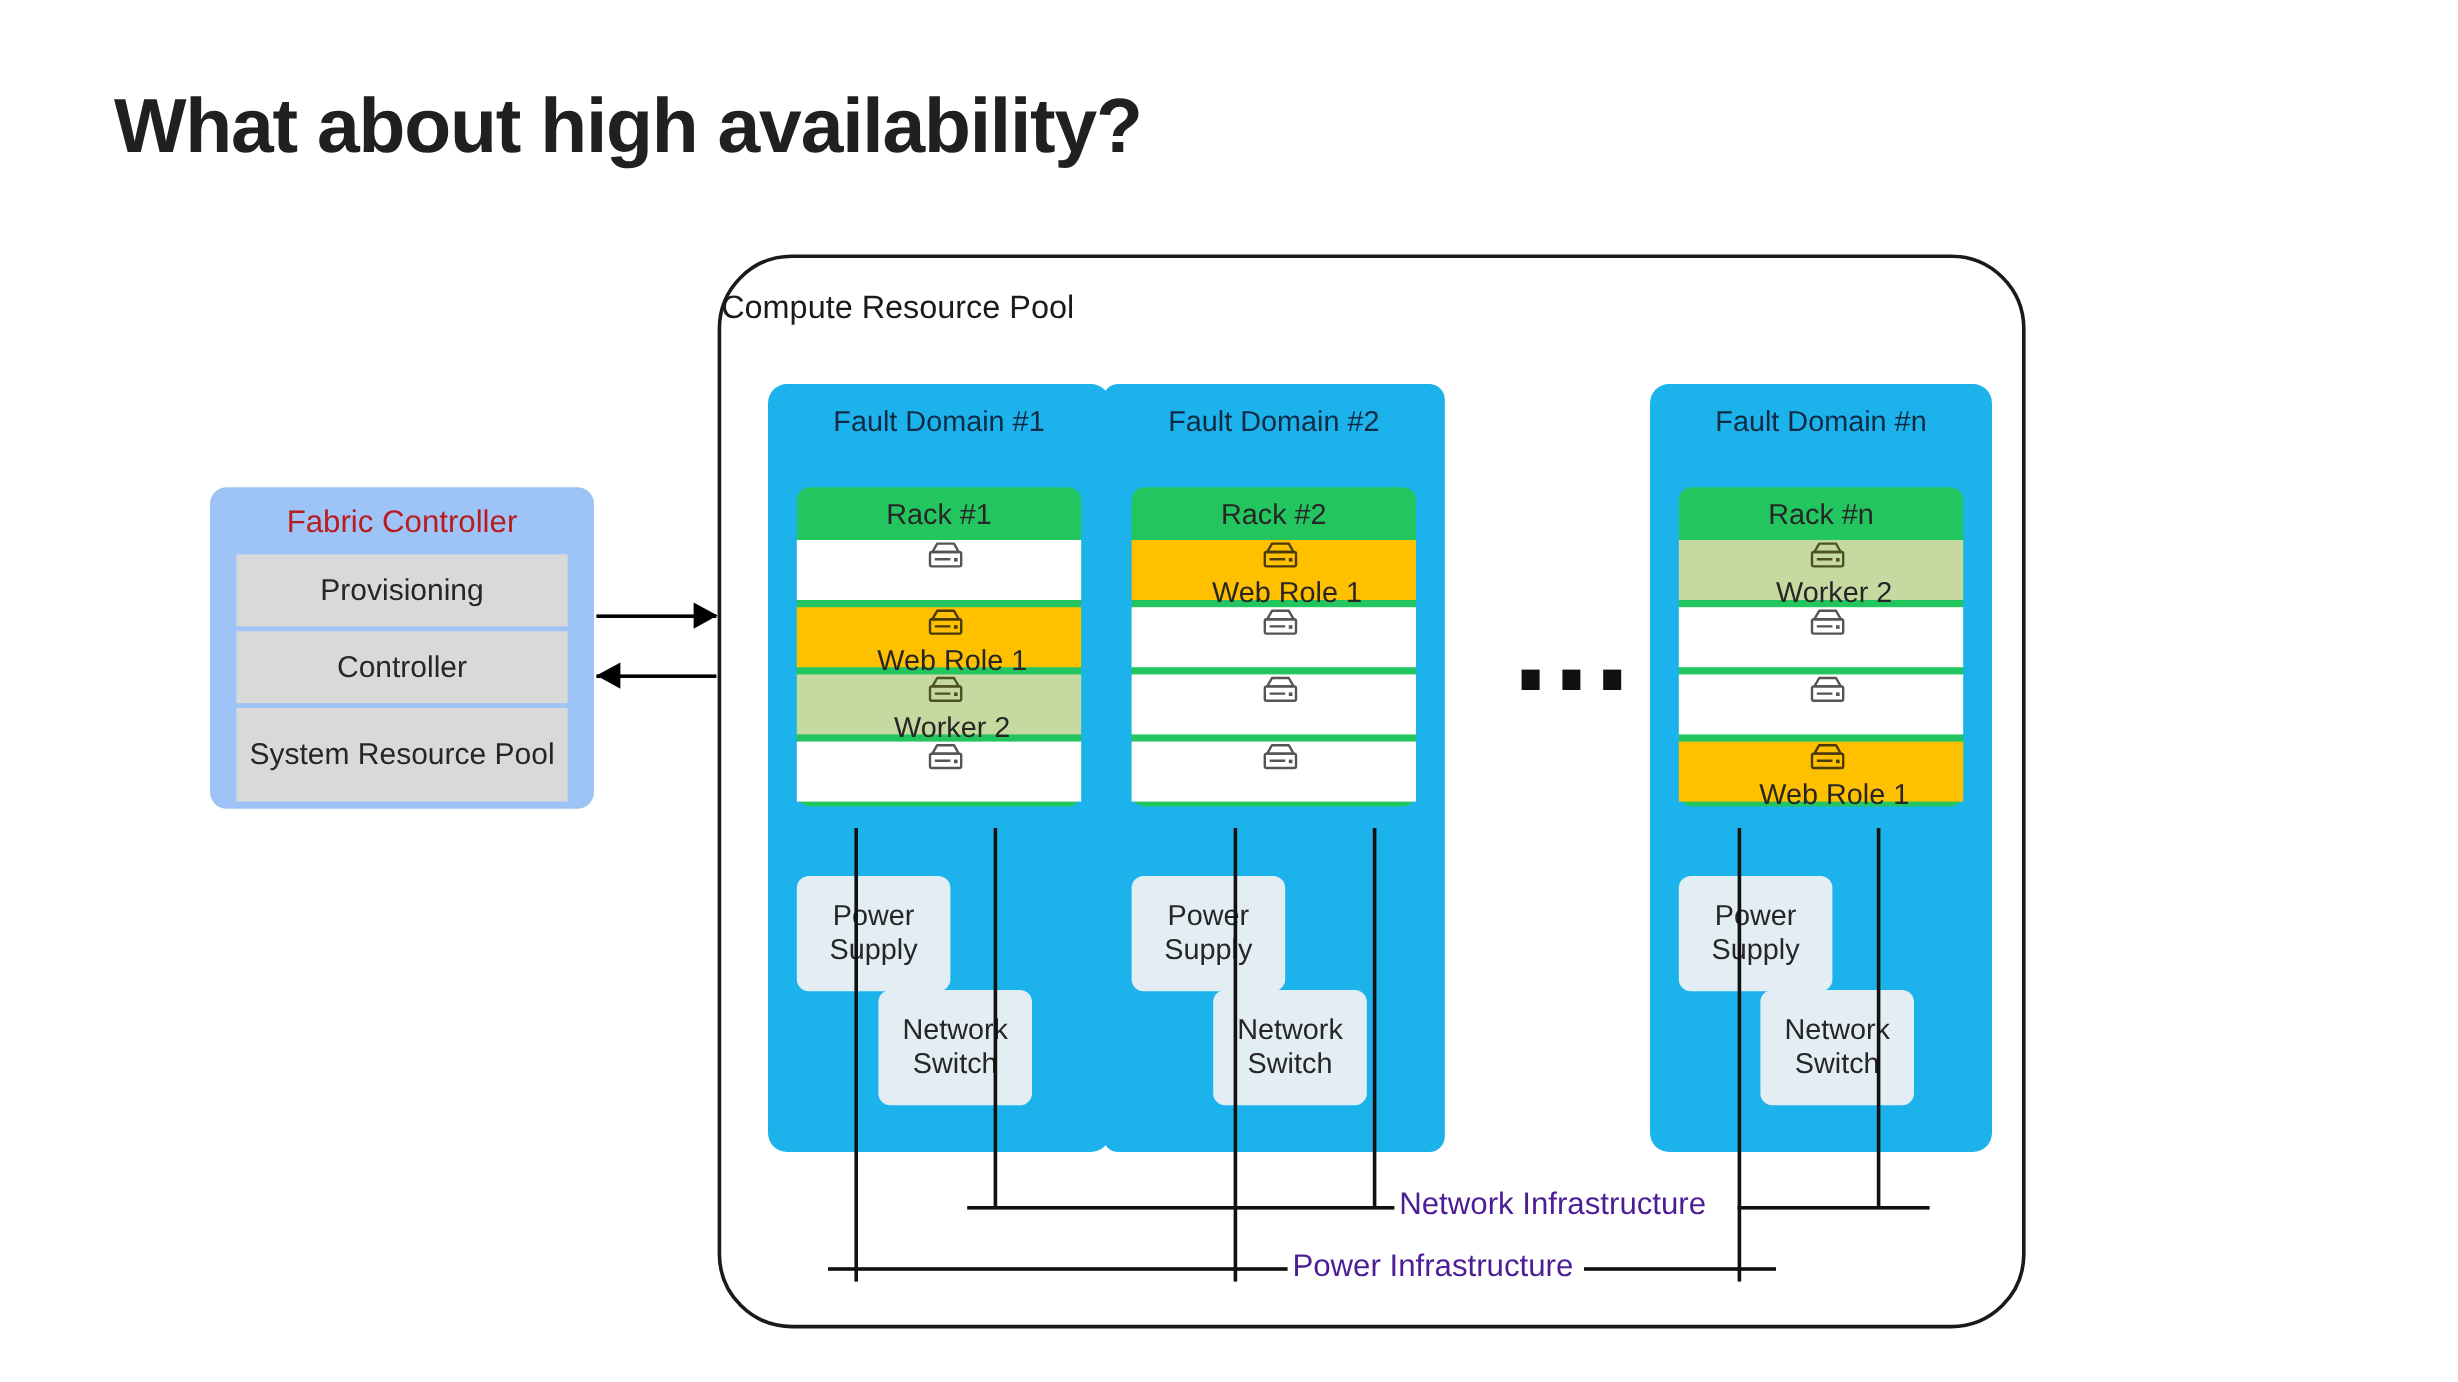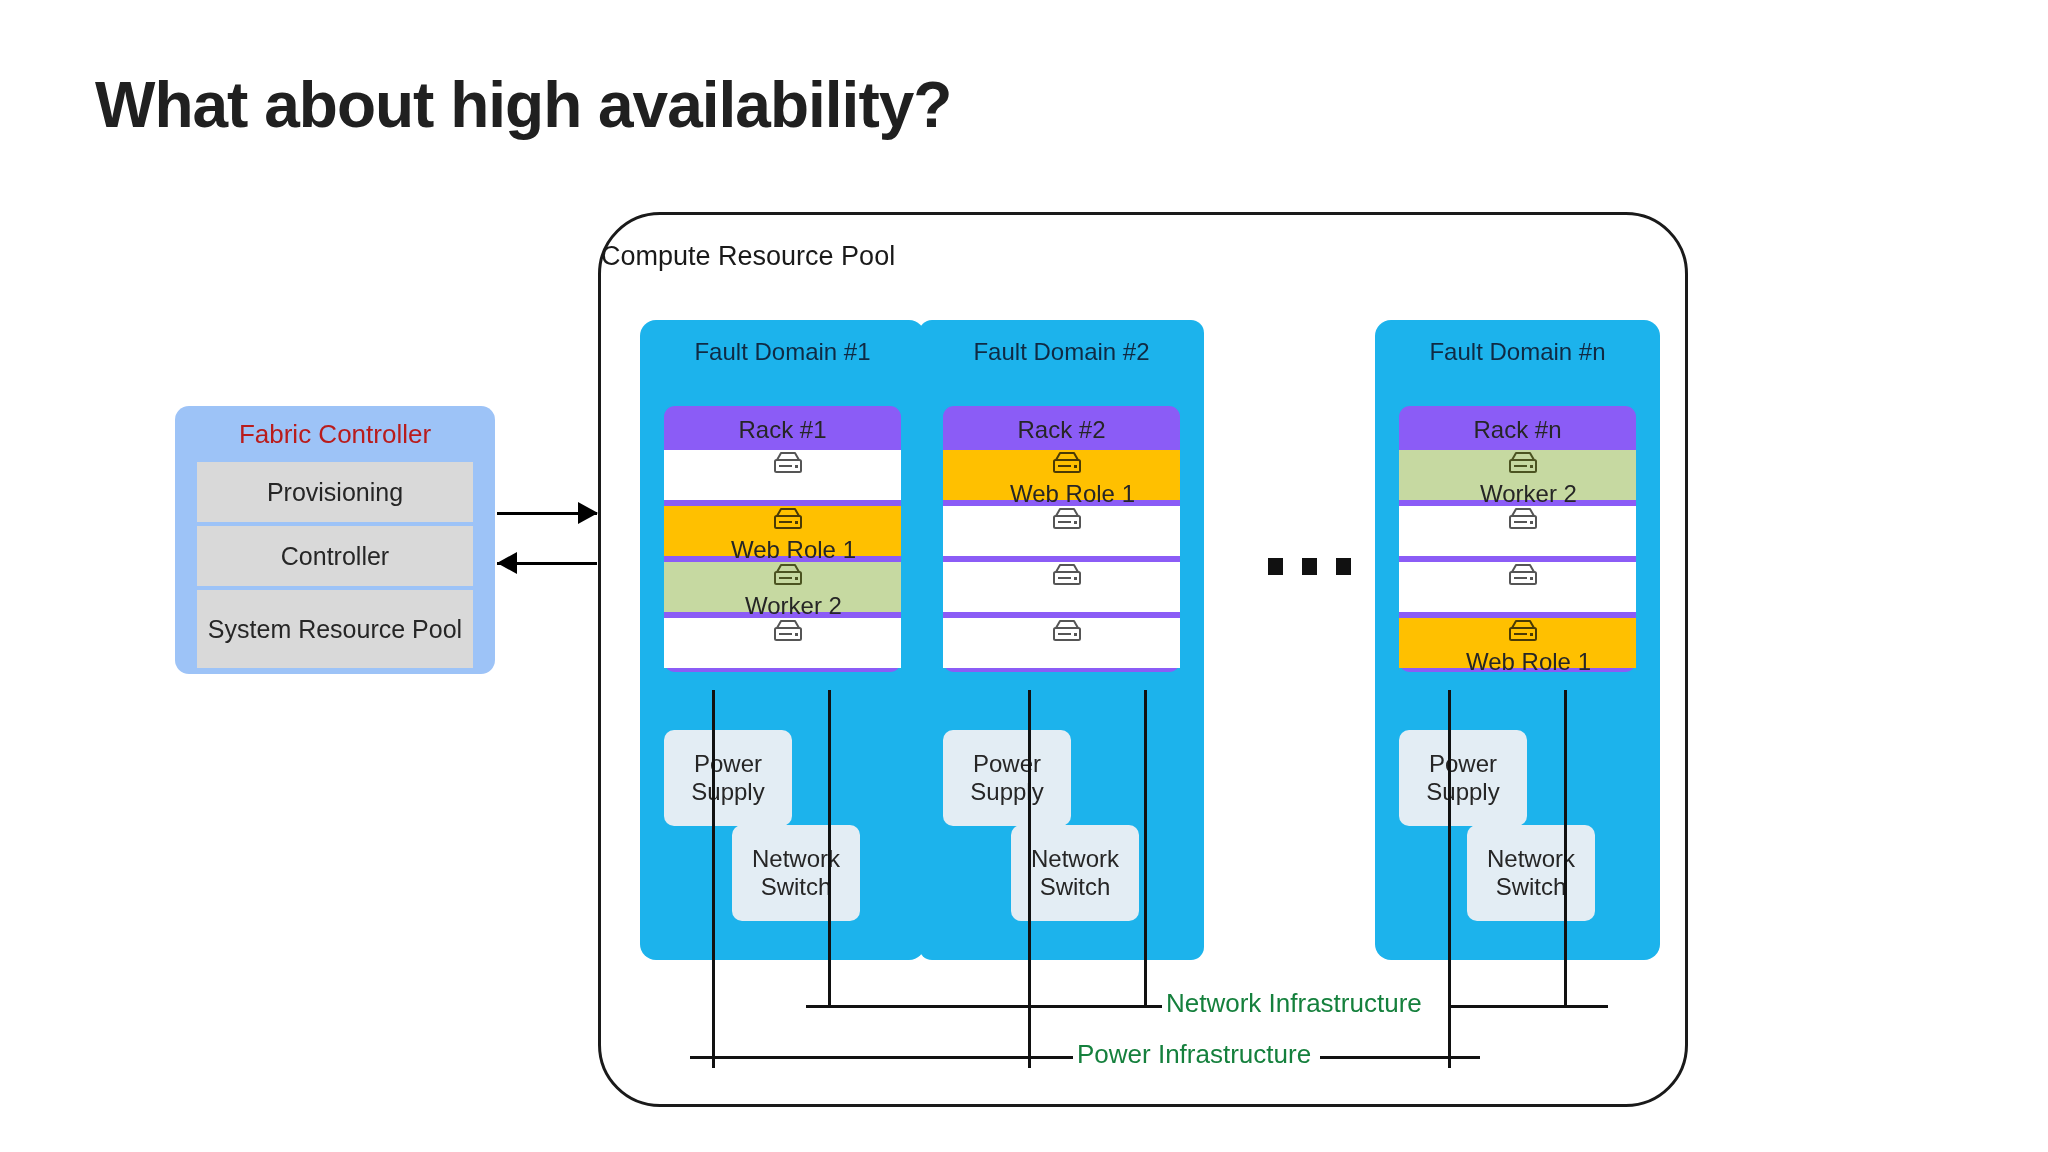--- a/index.html
+++ b/index.html
@@ -105,21 +105,21 @@
     text-align:center;
     font-size:24px;
     color:#102a43;
   }
 
   
   .rack{
     position:absolute;
     left:24px;right:24px;top:86px;
     height:266px;
-    background:#8b5cf6;
+    background:#22c55e;
     border-radius:11px;
     box-sizing:border-box;
     padding:0 0;
   }
   .rack-title{
     text-align:center;
     font-size:24px;
     color:#262626;
     padding-top:10px;
     padding-bottom:6px;
@@ -158,21 +158,21 @@
   .ps-box{width:128px;height:96px;left:24px;top:410px;}
   .ns-box{width:128px;height:96px;left:92px;top:505px;}
 
   
   .vline{position:absolute;width:3px;background:#111;}
   .hline{position:absolute;height:3px;background:#111;}
 
   .infra-label{
     position:absolute;
     font-size:26px;
-    color:#15803d;
+    color:#4c1d95;
     background:#fff;
     padding:0 4px;
     white-space:nowrap;
   }
 
   
   .ellipsis{
     position:absolute;
     left:1268px;top:558px;
     display:flex;gap:19px;

